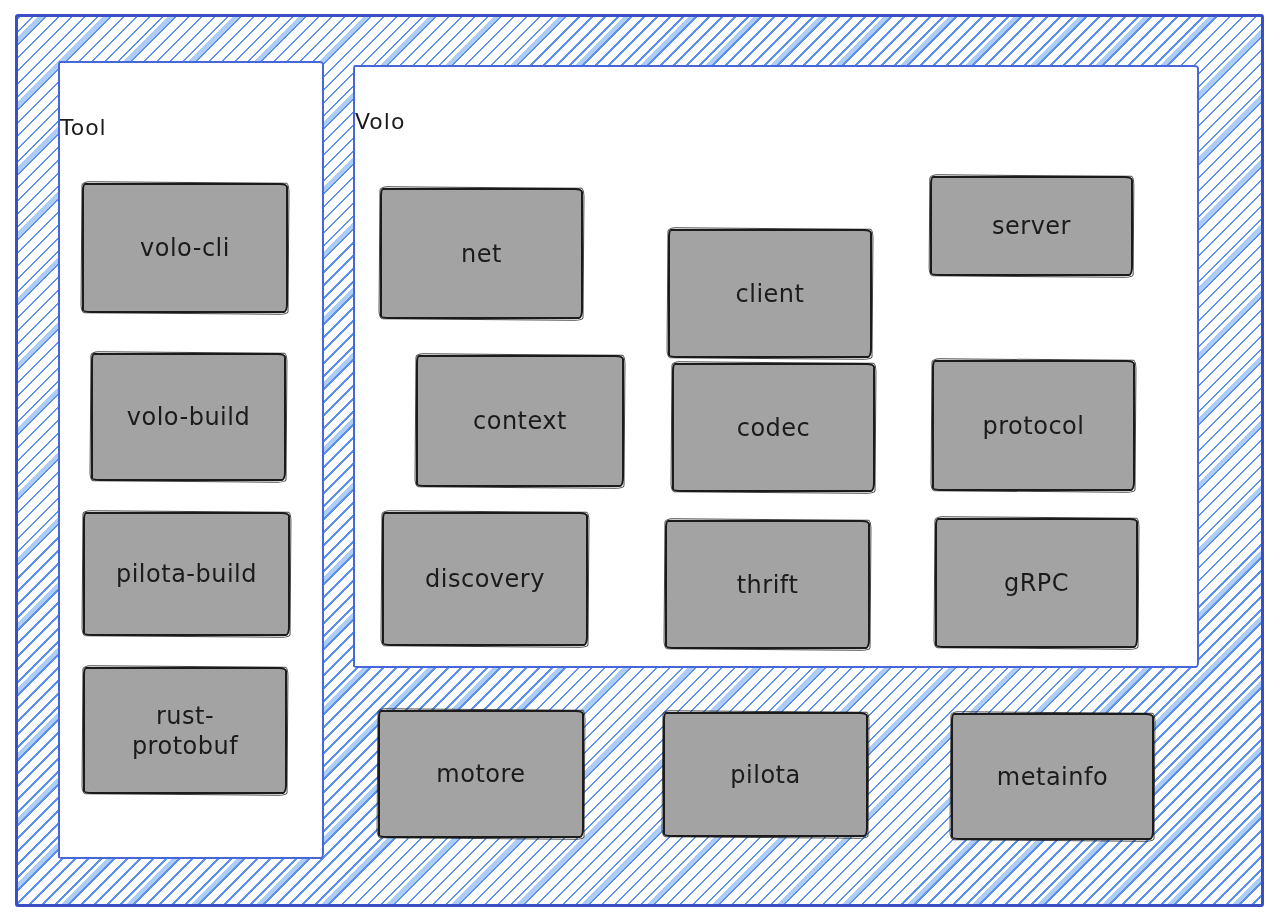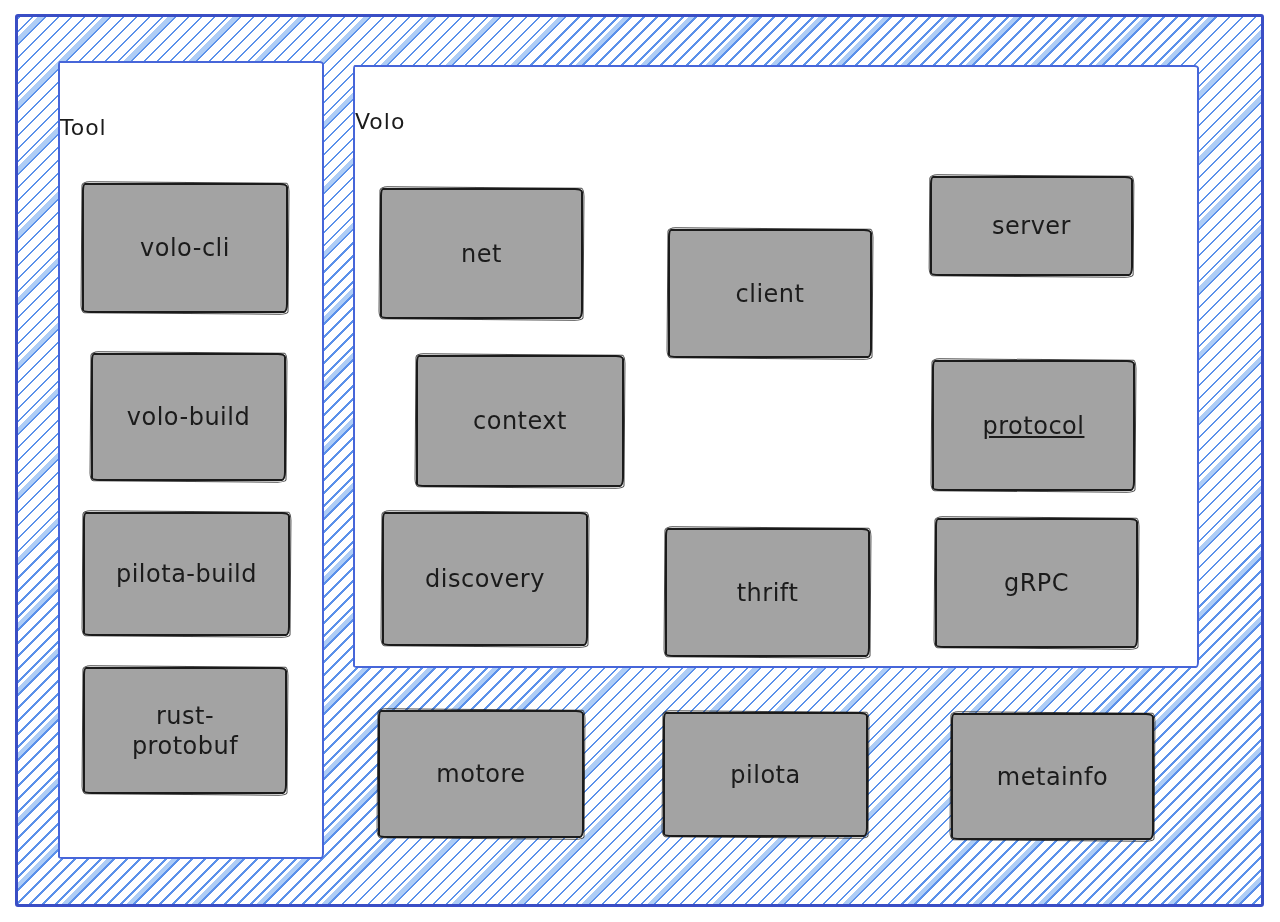--- a/index.html
+++ b/index.html
@@ -66,23 +66,23 @@
   .b-volo-build  {left:83px; top:353px; width:195px; height:128px;margin-left:8px;}
   .b-pilota-build{left:83px; top:512px; width:207px; height:124px;}
   .b-rust-protobuf{left:83px;top:667px; width:204px; height:127px;}
 
   
   .b-net      {left:380px; top:188px; width:203px; height:131px;}
   .b-client   {left:668px; top:187px; width:204px; height:129px;margin-top:42px;}
   .b-server   {left:930px; top:176px; width:203px; height:100px;}
   .b-context  {left:380px; top:355px; width:208px; height:132px;margin-left:36px;}
   .b-codec    {left:672px; top:363px; width:203px; height:129px;}
-  .b-protocol {left:932px; top:360px; width:203px; height:131px;text-decoration:underline;}
+  .b-protocol {left:932px; top:360px; width:203px; height:131px;}
   .b-discovery{left:382px; top:512px; width:206px; height:134px;}
-  .b-thrift   {left:665px; top:520px; width:205px; height:129px;margin-top:8px;}
+  .b-thrift   {left:665px; top:520px; width:205px; height:129px;}
   .b-grpc     {left:935px; top:518px; width:203px; height:130px;}
 
   
   .b-motore  {left:378px; top:710px; width:206px; height:128px;}
   .b-pilota  {left:663px; top:712px; width:205px; height:125px;}
   .b-metainfo{left:951px; top:713px; width:203px; height:127px;}
 </style>
 </head>
 <body>
 
@@ -116,20 +116,23 @@
   </div>
   <div class="sketch-box b-client">
     <span class="box-label">client</span>
   </div>
   <div class="sketch-box b-server">
     <span class="box-label">server</span>
   </div>
   <div class="sketch-box b-context">
     <span class="box-label">context</span>
   </div>
+  <div class="sketch-box b-codec">
+    <span class="box-label">codec</span>
+  </div>
   <div class="sketch-box b-protocol">
     <span class="box-label">protocol</span>
   </div>
   <div class="sketch-box b-discovery">
     <span class="box-label">discovery</span>
   </div>
   <div class="sketch-box b-thrift">
     <span class="box-label">thrift</span>
   </div>
   <div class="sketch-box b-motore">

